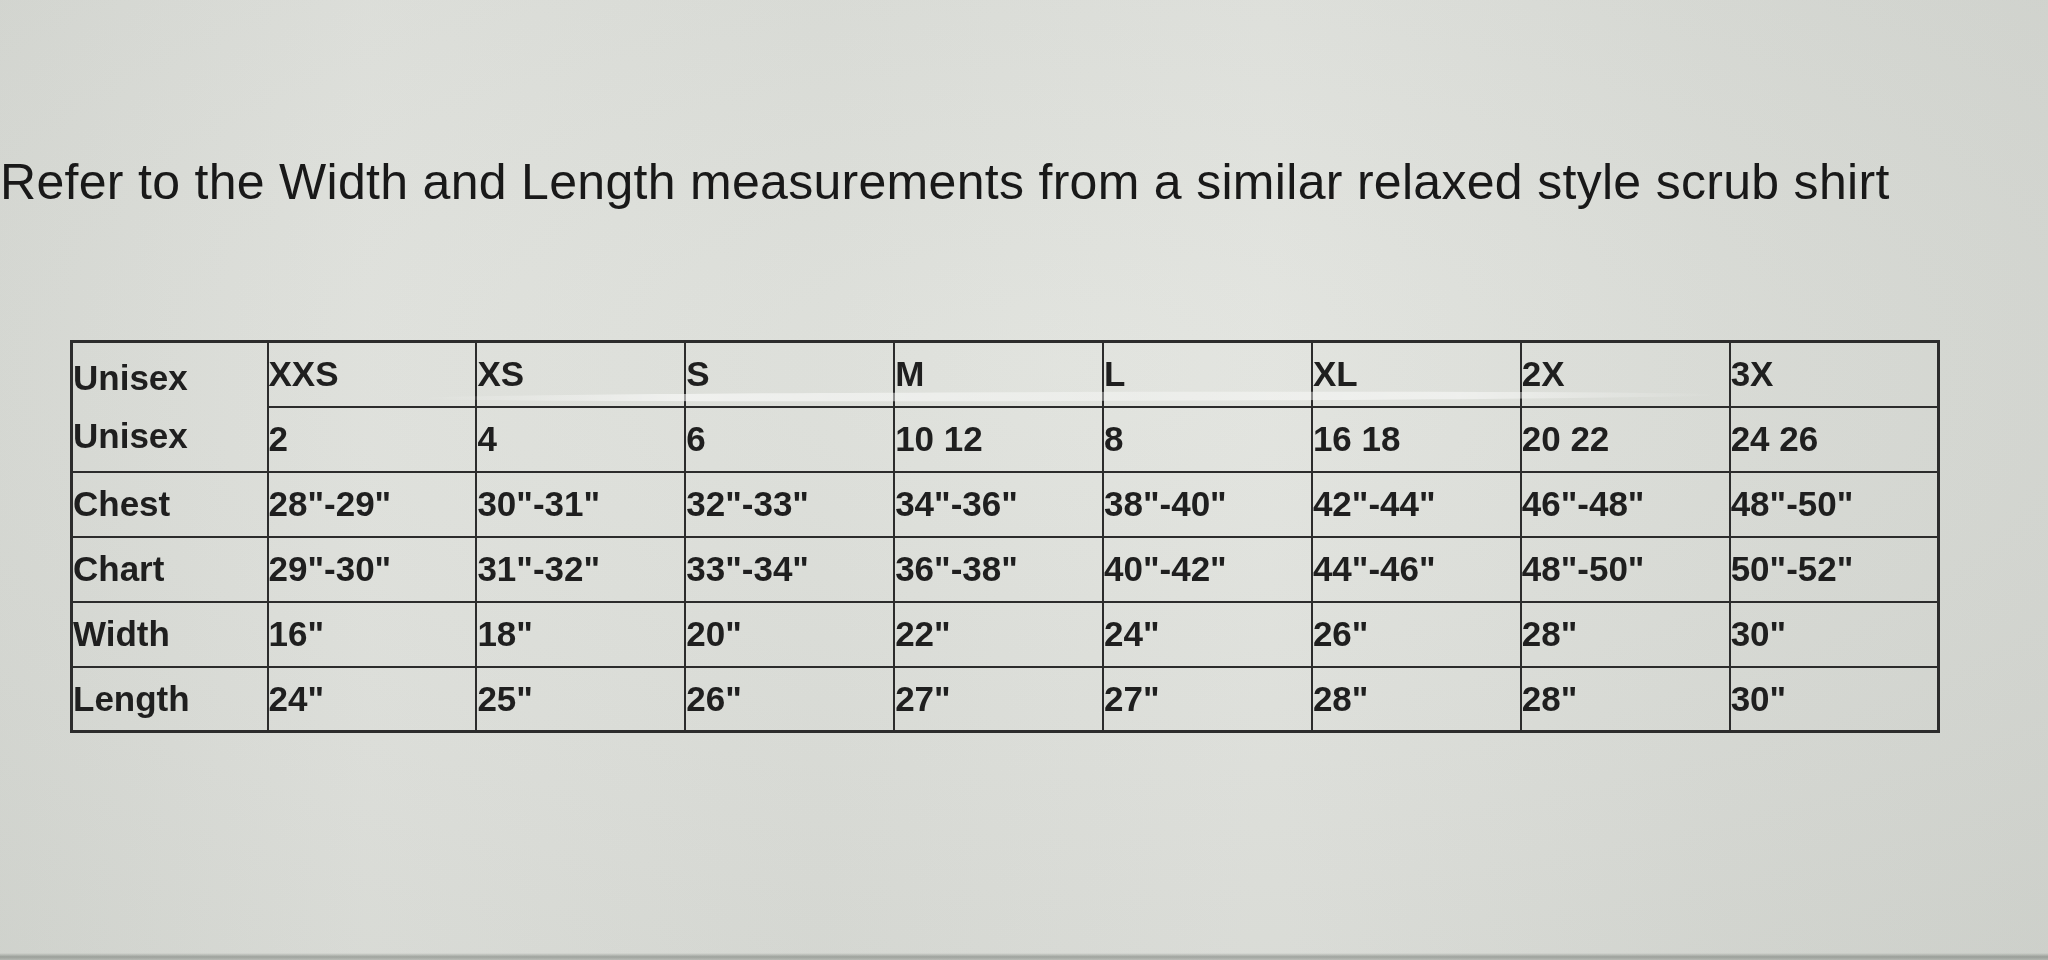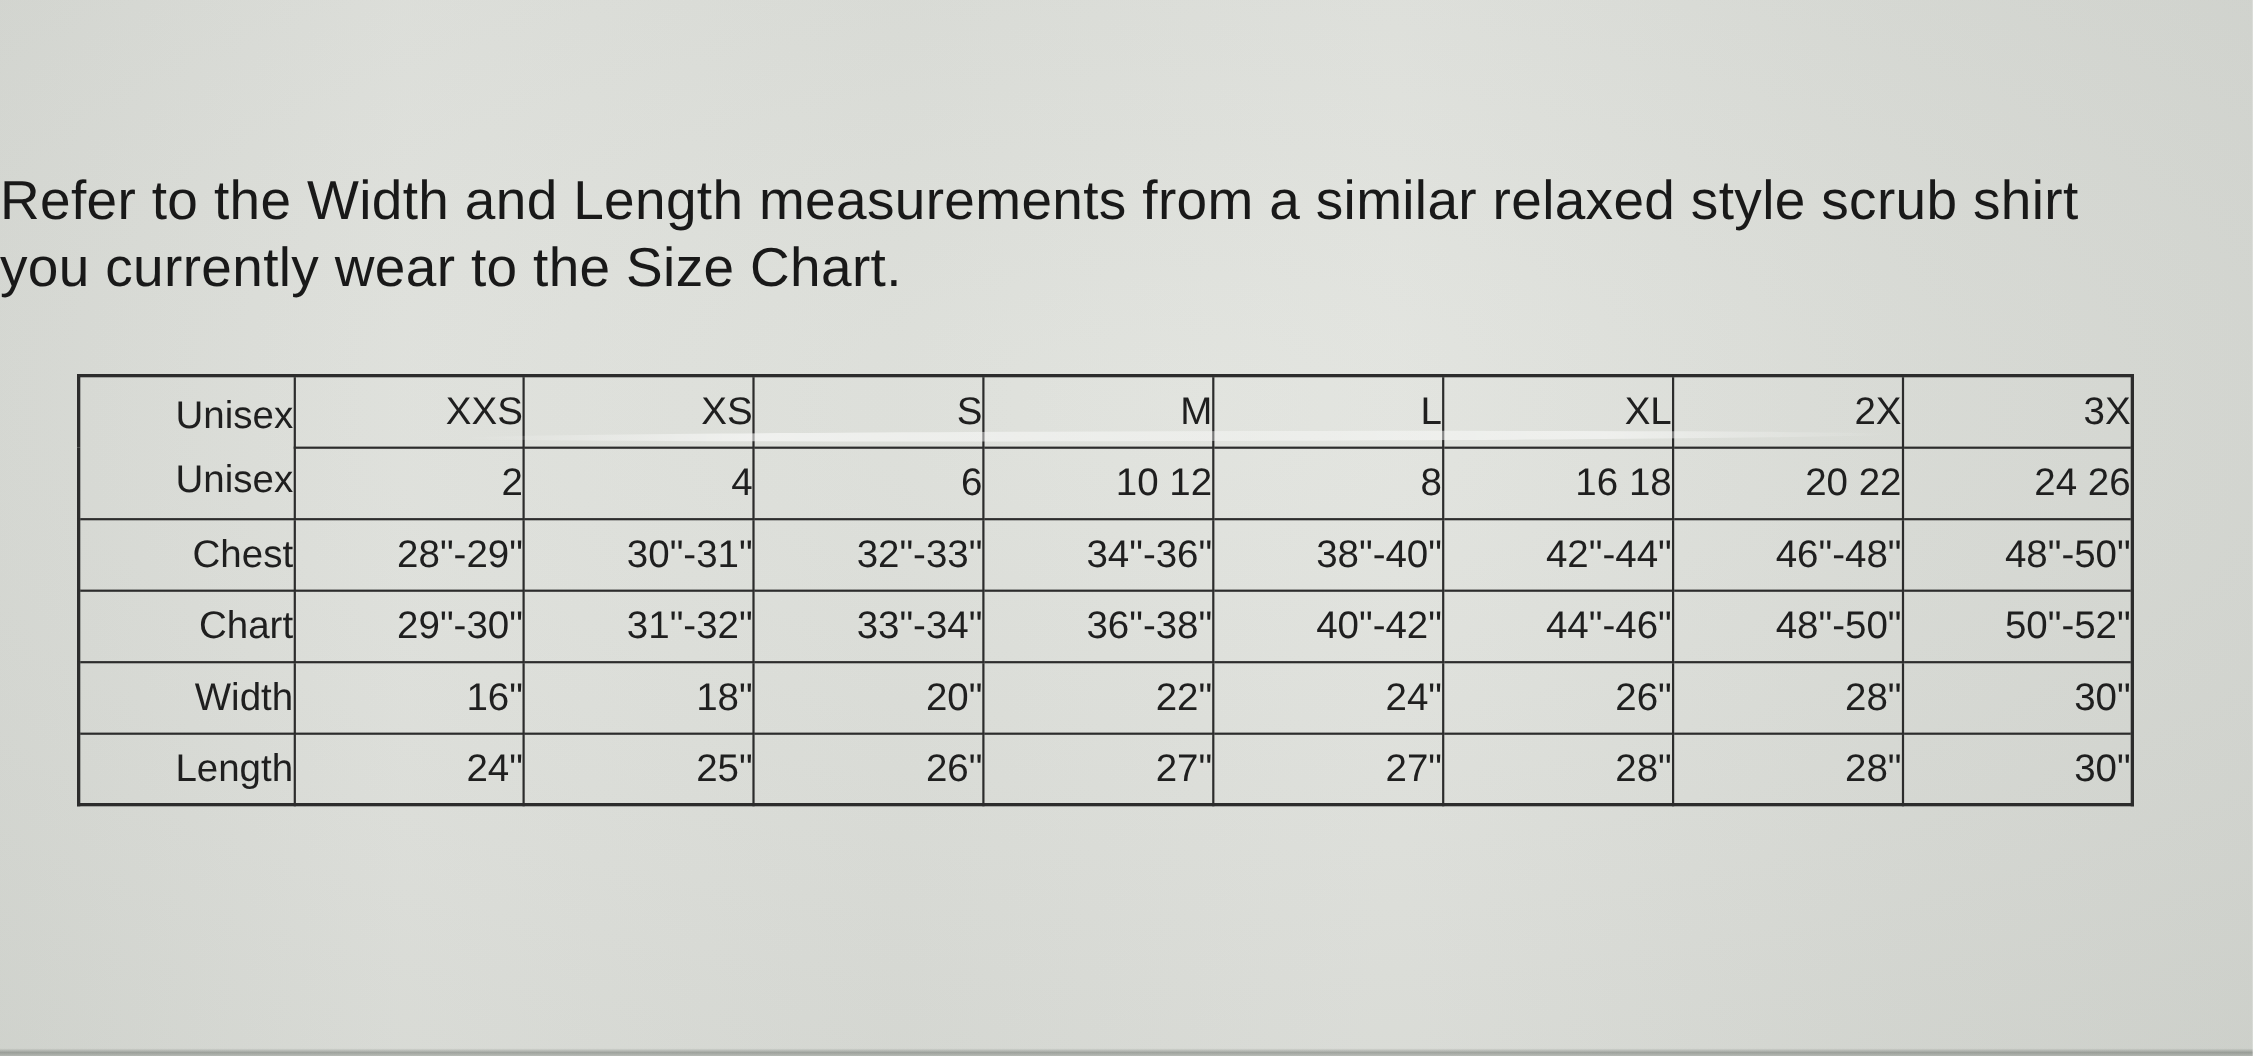--- a/index.html
+++ b/index.html
@@ -47,23 +47,23 @@
     top: 340px; left: 70px;
     width: 1870px; height: 390px;
     border-collapse: collapse;
     table-layout: fixed;
     font-size: 35px;
     color: #1f1f1f;
     border: 3px solid #2c2c2c;
   }
   table.size-table td, table.size-table th {
     border: 2px solid #2c2c2c;
-    text-align: right;
+    text-align: left;
     vertical-align: middle;
-    font-weight: normal;
+    font-weight: bold;
     height: 65px;
     padding: 0;
   }
   td.corner-cell { line-height: 58px; }
   
   .paper-crease {
     position: absolute;
     top: 392px; left: 420px;
     width: 1300px; height: 9px;
     background: linear-gradient(90deg,
@@ -86,21 +86,20 @@
       rgba(105,112,106,0.28) 100%);
   }
 </style>
 </head>
 <body>
 
 <div class="page">
 
   <div class="title">
     <div>Refer to the Width and Length measurements from a similar relaxed style scrub shirt</div>
-    <div>you currently wear to the Size Chart.</div>
   </div>
 
   <table class="size-table">
     <colgroup>
       <col style="width:196px">
       <col>
         <col>
         <col>
         <col>
         <col>

